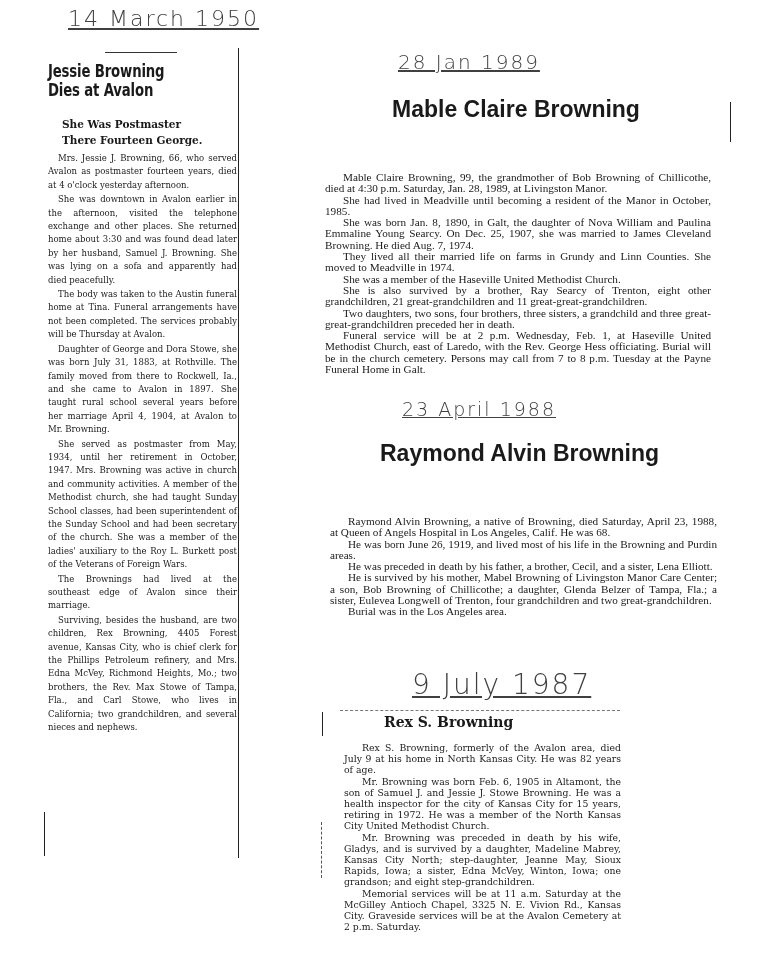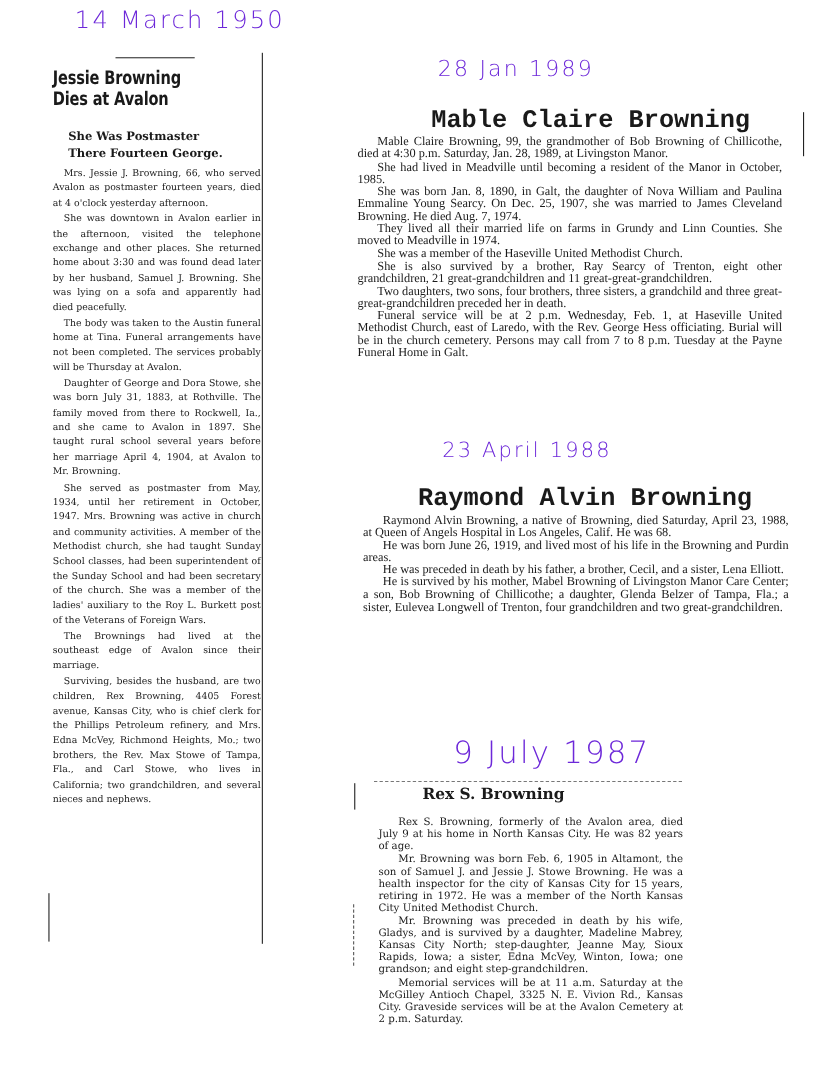--- a/index.html
+++ b/index.html
@@ -1,28 +1,28 @@
 <!DOCTYPE html>
 <html><head>
   <meta charset="utf-8">
   <style>
     html, body { margin: 0; padding: 0; background: #ffffff; }
     body { width: 760px; height: 972px; position: relative; overflow: hidden; color: #1a1a1a; }
 
-    .hand { position: absolute; font-family: "DejaVu Sans", sans-serif; font-weight: 200; color: #6d28d9; letter-spacing: 2px; }
+    .hand { position: absolute; font-family: "DejaVu Sans", sans-serif; font-weight: 200; color: #404040; letter-spacing: 2px; text-decoration: underline; }
     .rule-top { position: absolute; left: 105px; top: 52px; width: 72px; border-top: 1px solid #333; }
     .vline { position: absolute; border-left: 1.5px solid #222; }
     .head1950 { position: absolute; left: 48px; top: 62px; font-family: "DejaVu Sans", sans-serif; font-weight: bold; font-size: 17px; line-height: 19px; transform: scaleX(0.78); transform-origin: left top; width: 220px; letter-spacing: -0.2px; }
     .sub1950 { position: absolute; left: 62px; top: 116px; font-family: "DejaVu Serif", serif; font-weight: bold; font-size: 10.5px; line-height: 16px; }
     .body1950 { position: absolute; left: 48px; top: 152px; width: 189px; font-family: "DejaVu Serif", serif; font-size: 8.5px; line-height: 13.4px; text-align: justify; }
     .body1950 p { margin: 0 0 1px 0; text-indent: 10px; }
 
     
-    .head-sans { position: absolute; font-family: Liberation Mono, monospace; font-weight: bold; font-size: 23px; white-space: nowrap; }
-    .body-times { position: absolute; font-family: "Liberation Serif", serif; font-size: 11.2px; line-height: 11.3px; text-align: justify; }
+    .head-sans { position: absolute; font-family: Liberation Sans, sans-serif; font-weight: bold; font-size: 23px; white-space: nowrap; }
+    .body-times { position: absolute; font-family: "Liberation Serif", serif; font-size: 11.2px; line-height: 11.3px; text-align: justify; margin-top: 48px; }
     .body-times p { margin: 0; text-indent: 18px; }
 
     .head-rex { position: absolute; left: 384px; top: 714px; font-family: "DejaVu Serif", serif; font-weight: bold; font-size: 14px; white-space: nowrap; }
     .body-rex { position: absolute; left: 332px; top: 742px; width: 277px; font-family: "DejaVu Serif", serif; font-size: 9.3px; line-height: 11.2px; text-align: justify; margin-left: 12px; }
     .body-rex p { margin: 0; text-indent: 18px; }
     .rex-rule { position: absolute; left: 340px; top: 710px; width: 280px; border-top: 1px dashed #777; }
   </style>
 </head>
 <body>
 
@@ -67,20 +67,21 @@
 </div>
 
 <div>
   <div class="hand" style="left:402px; top:398px; font-size:19px;">23 April 1988</div>
   <div class="head-sans" style="left:380px; top:440px;">Raymond Alvin Browning</div>
   <div class="body-times" style="left:330px; top:468px; width:387px;">
     <p>Raymond Alvin Browning, a native of Browning, died Saturday, April 23, 1988, at Queen of Angels Hospital in Los Angeles, Calif. He was 68.</p>
     <p>He was born June 26, 1919, and lived most of his life in the Browning and Purdin areas.</p>
     <p>He was preceded in death by his father, a brother, Cecil, and a sister, Lena Elliott.</p>
     <p>He is survived by his mother, Mabel Browning of Livingston Manor Care Center; a son, Bob Browning of Chillicothe; a daughter, Glenda Belzer of Tampa, Fla.; a sister, Eulevea Longwell of Trenton, four grandchildren and two great-grandchildren.</p>
+    <p>Burial was in the Los Angeles area.</p>
   </div>
 </div>
 
 <div>
   <div class="hand" style="left:412px; top:668px; font-size:28px;">9 July 1987</div>
   <div class="rex-rule"></div>
   <div class="vline" style="left:322px; top:712px; height:24px;"></div>
   <div class="vline" style="left:321px; top:822px; height:56px; border-left:1px dashed #555;"></div>
   <div class="head-rex">Rex S. Browning</div>
   <div class="body-rex">

